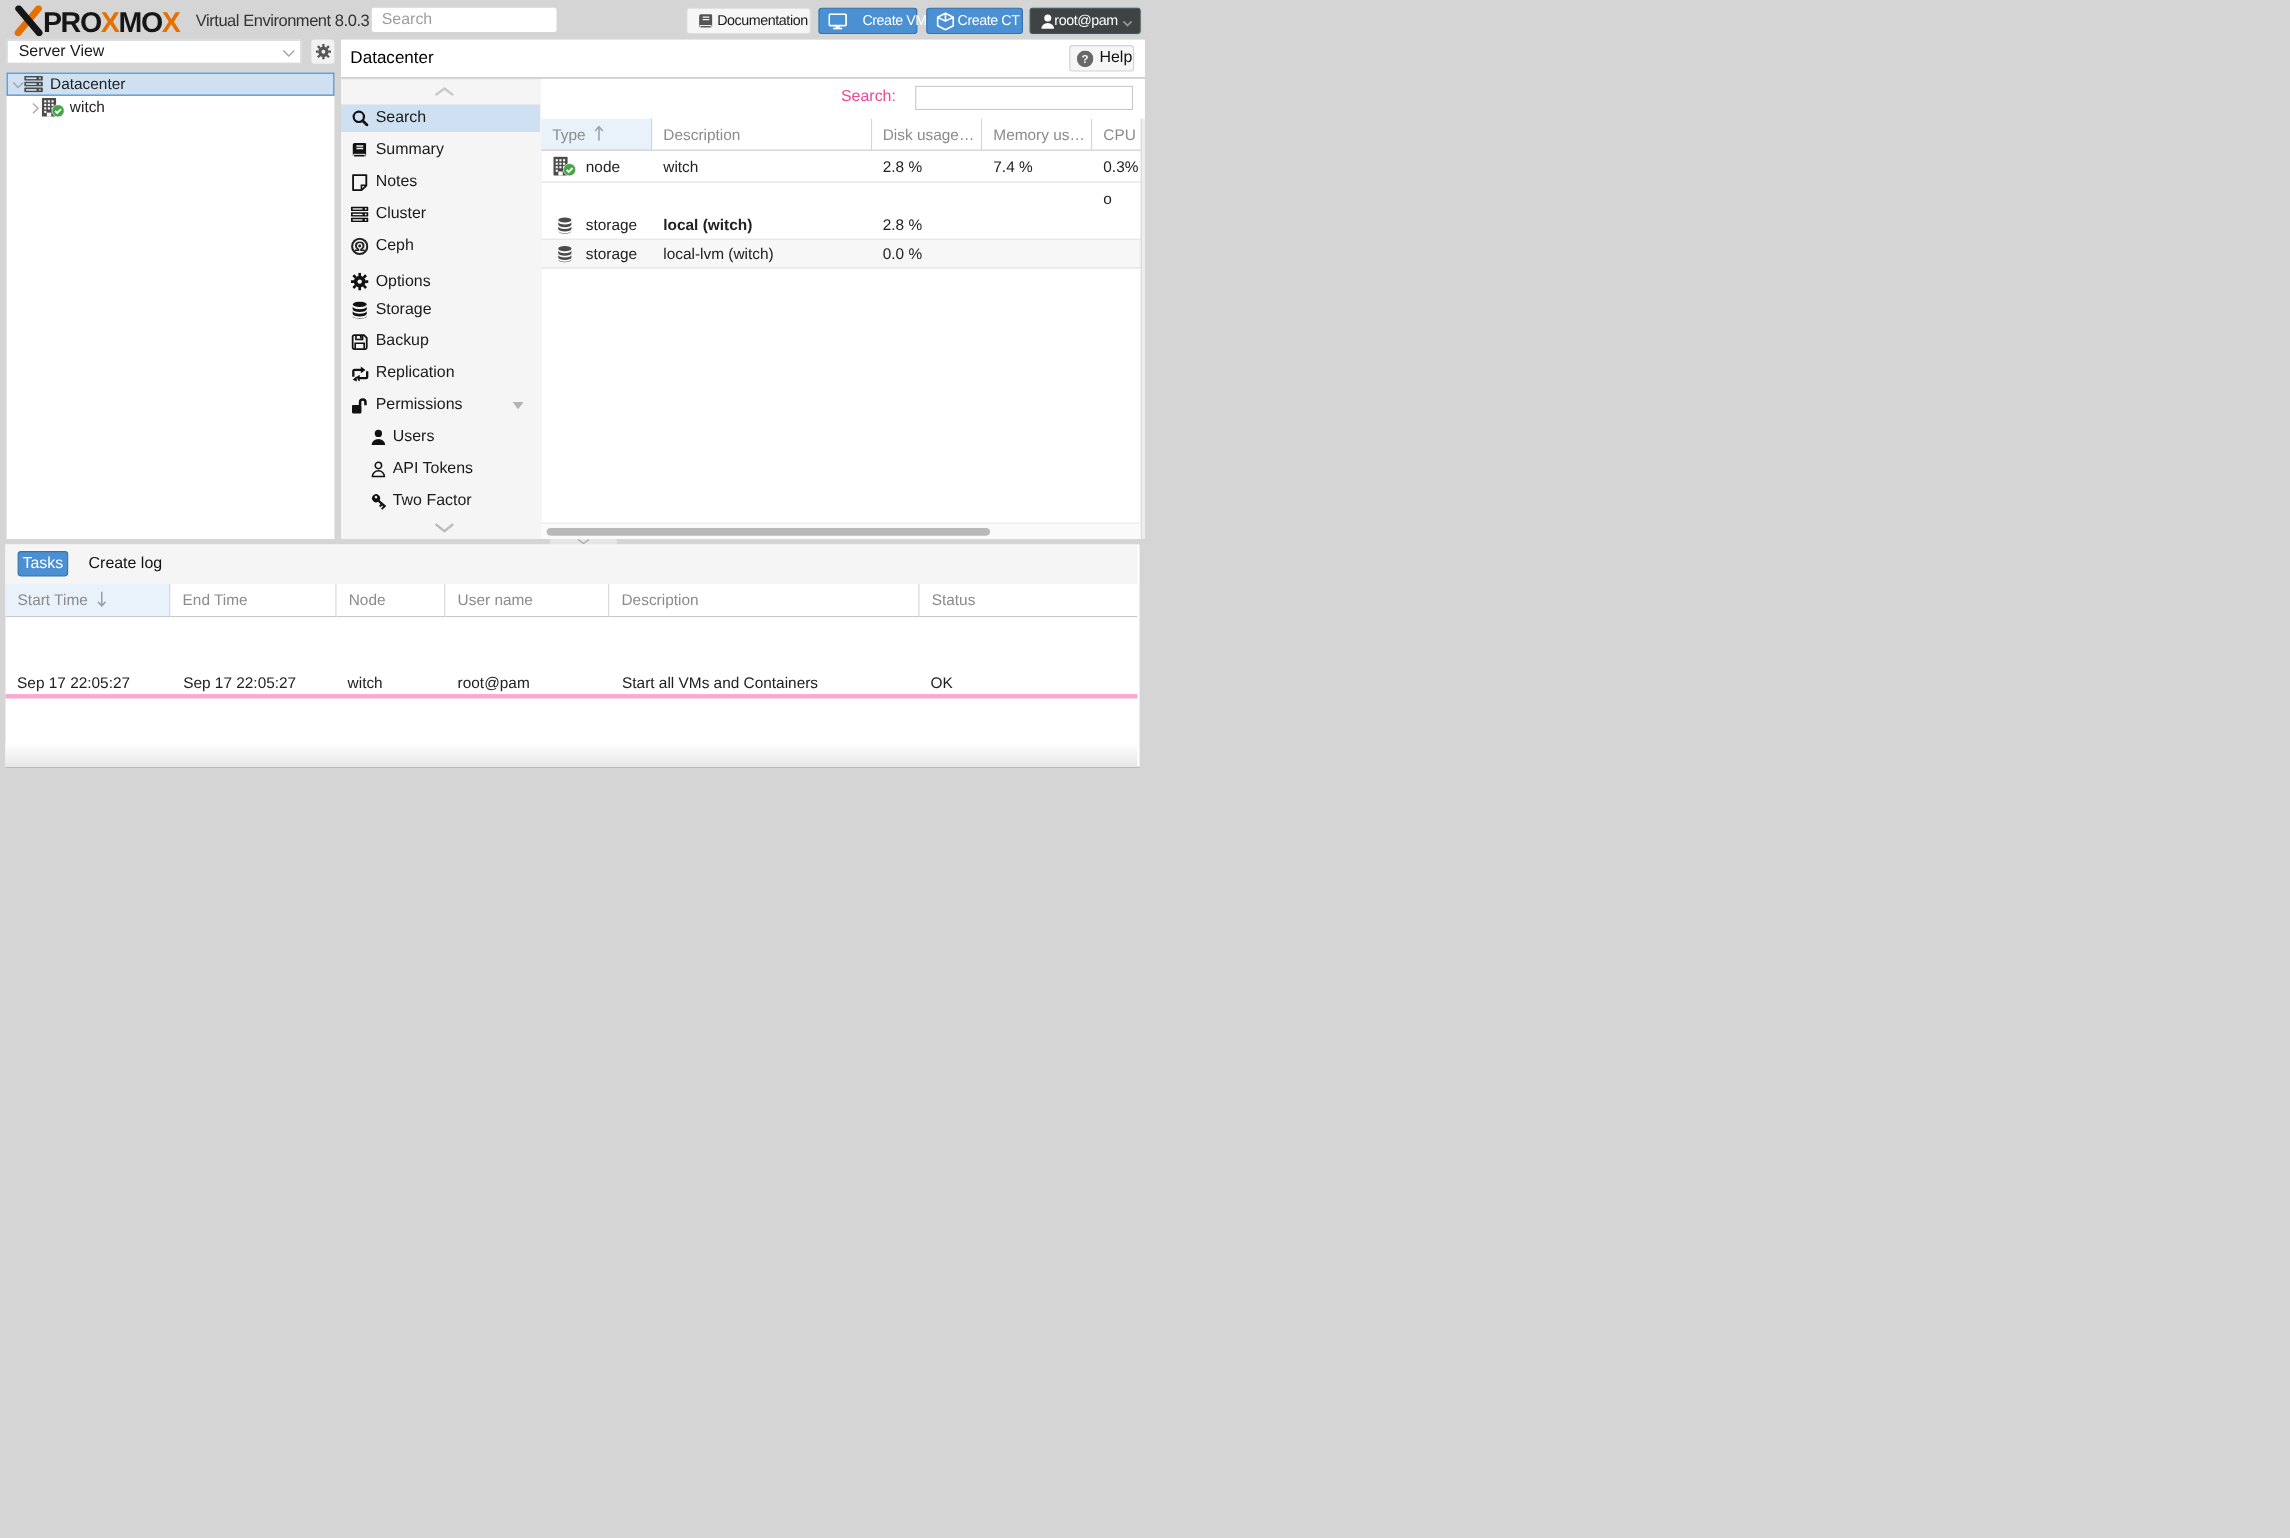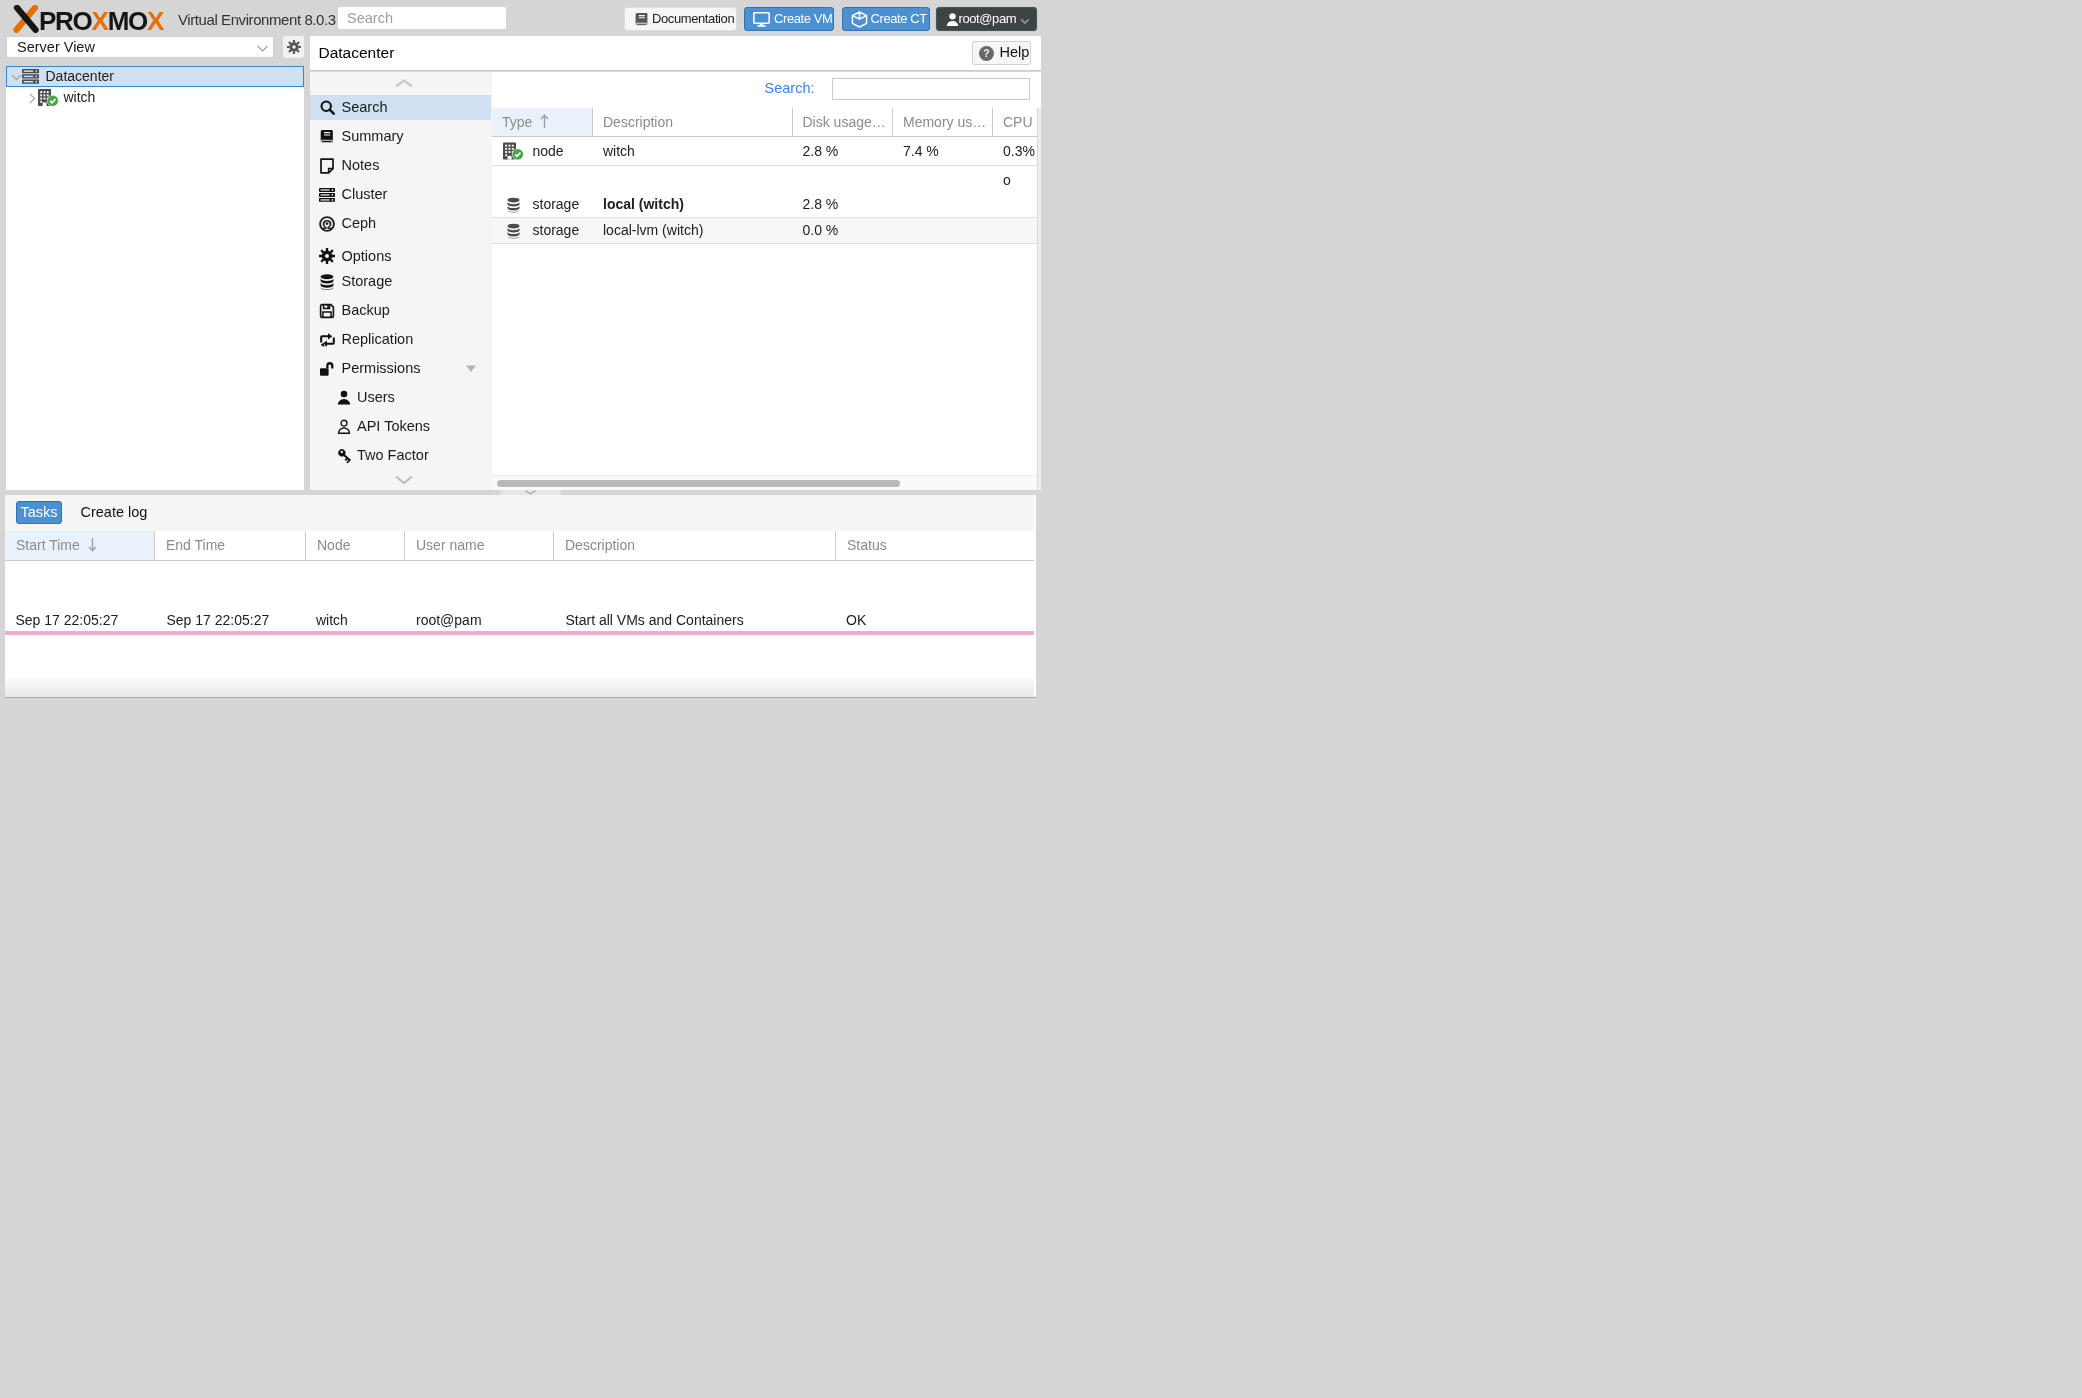--- a/index.html
+++ b/index.html
@@ -8,21 +8,21 @@
 #app { position:relative; width:1041px; height:699px; }
 .abs { position:absolute; }
 
 
 #logo { left:11px; top:5px; width:330px; height:28px; }
 #vetext { left:178px; top:10.5px; font-size:15px; letter-spacing:-0.42px; color:#333; }
 #hsearch { left:338px; top:7px; width:168px; height:22px; background:#fff; border-radius:2px; color:#9e9e9e; font-size:14.5px; line-height:22px; padding-left:9px; }
 
 .hbtn { top:6.5px; height:24.5px; border-radius:3px; font-size:13px; letter-spacing:-0.4px; line-height:22.5px; text-align:left; white-space:nowrap; }
 #btn-doc { left:624px; width:113px; background:#f6f6f6; border:1px solid #dedede; color:#1c1c1c; padding-left:27px; }
-#btn-vm { left:744px; width:90px; background:#4a90d2; border:1px solid #3173ae; color:#fff; padding-left:29px; }
+#btn-vm { left:744px; width:90px; background:#4a90d2; border:1px solid #3173ae; color:#fff; padding-left:39px; }
 #btn-ct { left:841.5px; width:88px; background:#4a90d2; border:1px solid #3173ae; color:#fff; padding-left:28px; }
 #btn-user { left:935.5px; width:101px; background:#3e4343; border:1px solid #4a5557; box-shadow:0 0 0 1px #c0d2d6; color:#fff; padding-left:22px; }
 
 
 #sview { left:6px; top:35.5px; width:268px; height:22.5px; background:#fff; border:1px solid #d0d0d0; line-height:21px; padding-left:10px; font-size:14.5px; color:#1a1a1a; }
 #gearbtn { left:282.5px; top:35.5px; width:21.5px; height:22.5px; background:#f2f2f2; border-radius:3px; }
 #tree { left:6px; top:65.5px; width:297.5px; height:424px; background:#fff; }
 .trow { position:absolute; left:0; width:100%; height:21px; font-size:14px; line-height:21px; }
 #trow1 { top:0px; background:#cee0f2; border:1px solid #3d85c6; }
 #trow2 { top:21px; }
@@ -37,21 +37,21 @@
 .mitem { position:absolute; left:0; width:181px; height:25px; line-height:25px; font-size:14.5px; color:#1a1a1a; }
 .mitem.sel { background:#cee0f2; }
 .mlabel { position:absolute; left:31.5px; }
 .mlabel2 { position:absolute; left:47px; }
 .micon { position:absolute; left:9px; top:4.5px; width:16px; height:16px; }
 .micon2 { position:absolute; left:26.5px; top:4.5px; width:16px; height:16px; }
 
 
 #content { left:492px; top:71.5px; width:549px; height:418px; background:#fff; }
 #ctoolbar { position:absolute; left:0; top:0; width:549px; height:36px; background:#fff; }
-#csearchlbl { position:absolute; left:272.5px; top:8.5px; font-size:14.5px; color:#3b82f6; }
+#csearchlbl { position:absolute; left:272.5px; top:8.5px; font-size:14.5px; color:#ec4899; }
 #csearchinput { position:absolute; left:339.5px; top:6.5px; width:198.5px; height:22px; background:#fff; border:1px solid #c9c9c9; }
 #grid { position:absolute; left:0; top:36px; width:549px; height:382px; }
 .ghead { position:absolute; top:0; height:29.5px; background:#fff; border-bottom:1px solid #c9c9c9; border-right:1px solid #cbcbcb; color:#8b8b8b; font-size:14px; line-height:28px; padding-left:10px; }
 .grow { position:absolute; left:0; width:549px; height:26px; border-bottom:1px solid #dedede; font-size:14px; line-height:25.5px; }
 .gcell { position:absolute; top:0; padding-left:10px; }
 #vscroll { position:absolute; left:544.5px; top:36px; width:4.5px; height:382px; background:#eeeeee; border-left:1px solid #d8d8d8; }
 #hscroll { position:absolute; left:0; top:403.5px; width:545px; height:14.5px; background:#fafafa; border-top:1px solid #ececec; }
 #hthumb { position:absolute; left:4.5px; top:3.5px; width:403px; height:7.5px; border-radius:4px; background:#b9b9b9; }
 
 

